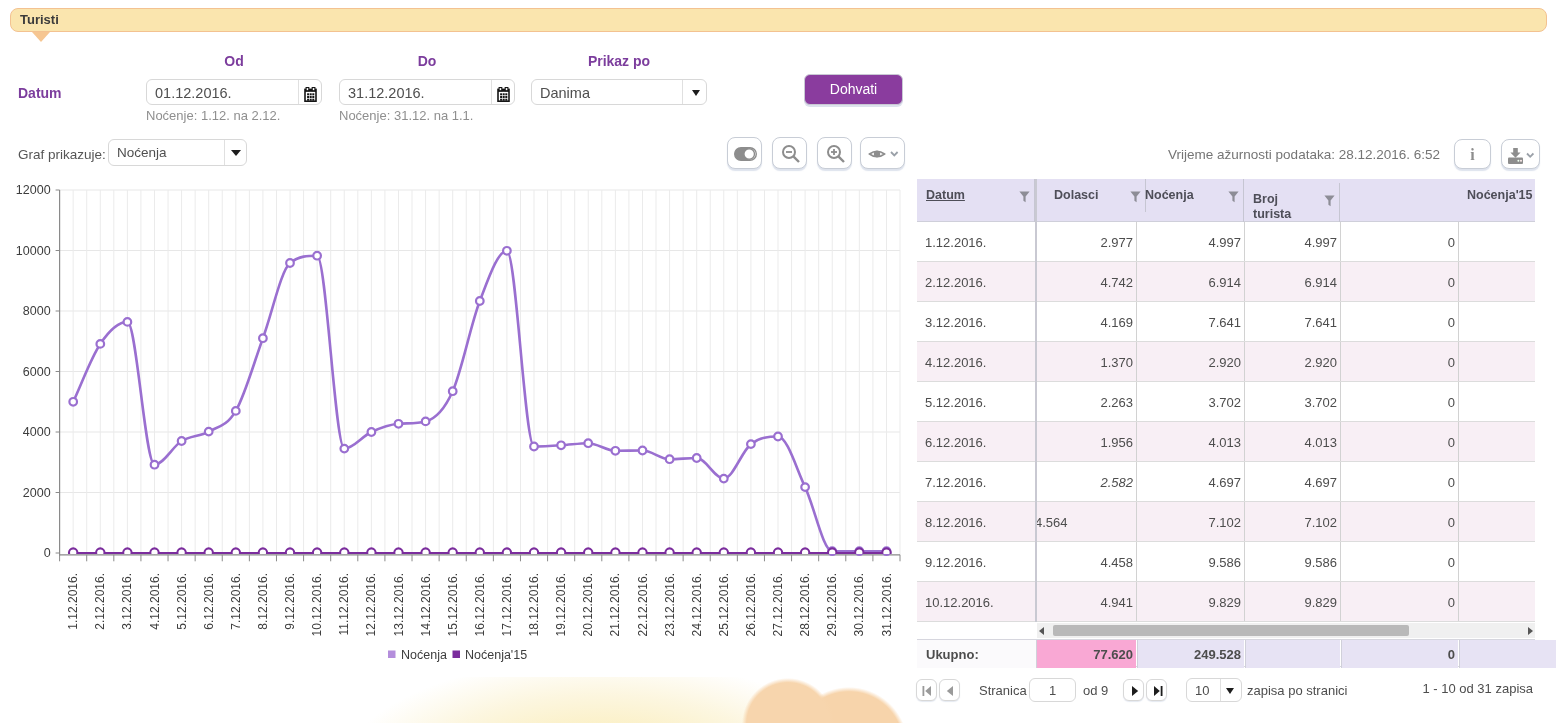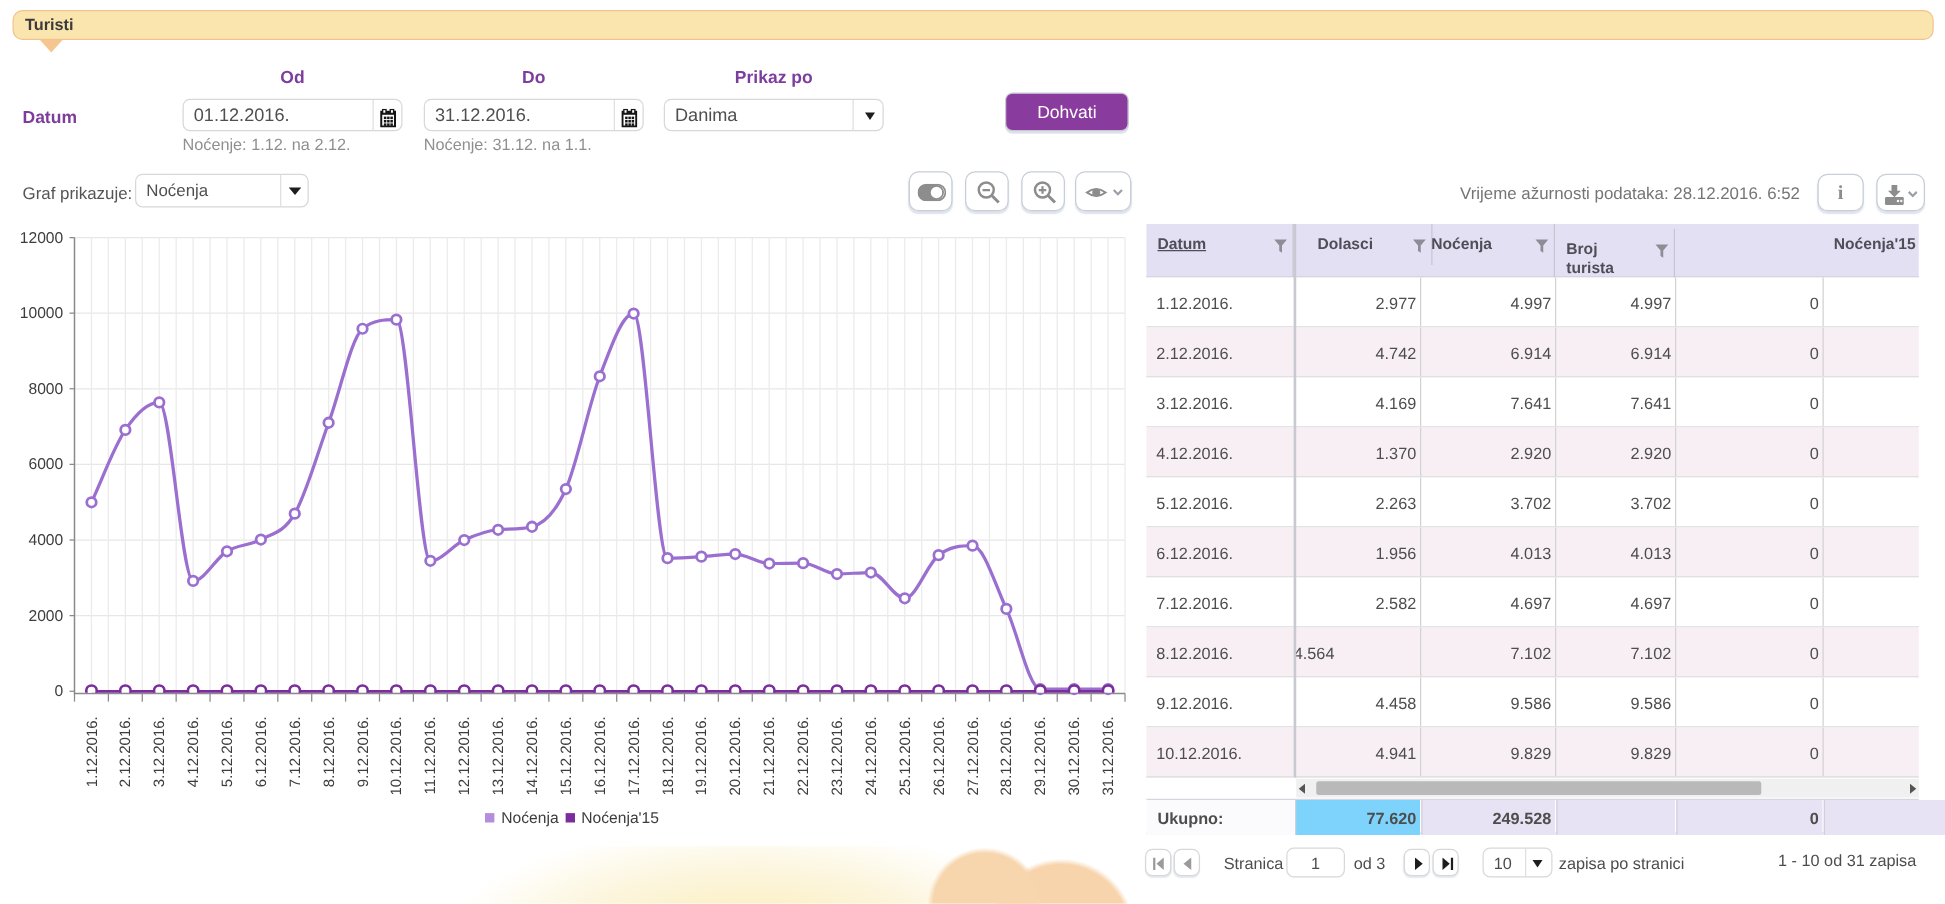--- a/index.html
+++ b/index.html
@@ -465,21 +465,21 @@
 <div style="position:absolute;left:423px;top:13px;width:115px;text-align:right;">0</div>
 <div style="position:absolute;left:118px;top:0;bottom:0;width:1px;background:#d2d2d2;"></div>
 <div style="position:absolute;left:219px;top:0;bottom:0;width:1px;background:#d2d2d2;"></div>
 <div style="position:absolute;left:327px;top:0;bottom:0;width:1px;background:#d2d2d2;"></div>
 <div style="position:absolute;left:423px;top:0;bottom:0;width:1px;background:#d2d2d2;"></div>
 <div style="position:absolute;left:541px;top:0;bottom:0;width:1px;background:#d2d2d2;"></div>
 
 </div>
 <div class="abs frow" style="left:0; top:283px; width:618px; height:40px; background:#ffffff; border-bottom:1px solid #dcdcdc;">
 <div style="position:absolute;left:8px;top:13px;">7.12.2016.</div>
-<div style="position:absolute;left:118px;top:13px;width:98px;text-align:right;">2.582</div>
+<div style="position:absolute;left:118px;top:13px;width:98px;text-align:right;font-style:italic;">2.582</div>
 <div style="position:absolute;left:219px;top:13px;width:105px;text-align:right;">4.697</div>
 <div style="position:absolute;left:327px;top:13px;width:93px;text-align:right;">4.697</div>
 <div style="position:absolute;left:423px;top:13px;width:115px;text-align:right;">0</div>
 <div style="position:absolute;left:118px;top:0;bottom:0;width:1px;background:#d2d2d2;"></div>
 <div style="position:absolute;left:219px;top:0;bottom:0;width:1px;background:#d2d2d2;"></div>
 <div style="position:absolute;left:327px;top:0;bottom:0;width:1px;background:#d2d2d2;"></div>
 <div style="position:absolute;left:423px;top:0;bottom:0;width:1px;background:#d2d2d2;"></div>
 <div style="position:absolute;left:541px;top:0;bottom:0;width:1px;background:#d2d2d2;"></div>
 
 </div>
@@ -525,21 +525,21 @@
 <div class="abs" style="left:118px; top:0; width:2px; height:443px; background:#c9c9d2;"></div>
 <div class="abs" style="left:120px; top:444px; width:498px; height:15px; background:#f0f0f0;">
 <div style="position:absolute;left:2px;top:3.5px;width:0;height:0;border-top:4px solid transparent;border-bottom:4px solid transparent;border-right:5px solid #555;"></div>
 <div style="position:absolute;right:2px;top:3.5px;width:0;height:0;border-top:4px solid transparent;border-bottom:4px solid transparent;border-left:5px solid #555;"></div>
 <div style="position:absolute;left:16px;top:2px;width:356px;height:11px;background:#b9b9b9;border-radius:2px;"></div>
 </div>
 <div class="abs frow" style="left:0; top:460px; width:618px; height:28px; font-weight:bold; border-top:1px solid #d6d6de; border-bottom:1px solid #d6d6de;">
 <div style="position:absolute;left:0;top:0;width:119px;height:28px;background:#fbfafc;">
         <span style="position:absolute;left:9px;top:7px;">Ukupno:</span>
       </div>
-<div style="position:absolute;left:119px;top:0;width:100px;height:28px;background:#7dd3fc;border-left:1px solid #d0d0da;">
+<div style="position:absolute;left:119px;top:0;width:100px;height:28px;background:#f9a8d4;border-left:1px solid #d0d0da;">
         <span style="position:absolute;right:3px;top:7px;">77.620</span>
       </div>
 <div style="position:absolute;left:220px;top:0;width:107px;height:28px;background:#e7e3f4;border-left:1px solid #d0d0da;">
         <span style="position:absolute;right:3px;top:7px;">249.528</span>
       </div>
 <div style="position:absolute;left:328px;top:0;width:95px;height:28px;background:#e7e3f4;border-left:1px solid #d0d0da;">
         <span style="position:absolute;right:3px;top:7px;"></span>
       </div>
 <div style="position:absolute;left:424px;top:0;width:117px;height:28px;background:#e7e3f4;border-left:1px solid #d0d0da;">
         <span style="position:absolute;right:3px;top:7px;">0</span>
@@ -556,21 +556,21 @@
         <path d="M9 0 L9 10 L3.2 5 Z" fill="#9a9a9a"></path>
       </svg>
     </div>
 <div style="position:absolute;left:23px;top:1px;width:21px;height:22px;background:#fff;border:1px solid #d8d8d8;border-radius:6px;box-shadow:0 1px 1px rgba(190,200,220,.4);">
       <svg width="8" height="10" viewBox="0 0 8 10" style="position:absolute;left:6px;top:6px;">
         <path d="M7 0 L7 10 L0.8 5 Z" fill="#9a9a9a"></path>
       </svg>
     </div>
 <div style="position:absolute;left:63px;top:5px;">Stranica</div>
 <div style="position:absolute;left:113px;top:0;width:47px;height:24px;background:#fff;border:1px solid #d8d8d8;border-radius:6px;text-align:center;line-height:24px;">1</div>
-<div style="position:absolute;left:167px;top:5px;">od 3</div>
+<div style="position:absolute;left:167px;top:5px;">od 9</div>
 <div style="position:absolute;left:207px;top:1px;width:21px;height:22px;background:#fff;border:1px solid #d8d8d8;border-radius:6px;box-shadow:0 1px 1px rgba(190,200,220,.4);">
       <svg width="8" height="10" viewBox="0 0 8 10" style="position:absolute;left:7px;top:6px;">
         <path d="M1 0 L1 10 L7.2 5 Z" fill="#1d1d1d"></path>
       </svg>
     </div>
 <div style="position:absolute;left:230px;top:1px;width:21px;height:22px;background:#fff;border:1px solid #d8d8d8;border-radius:6px;box-shadow:0 1px 1px rgba(190,200,220,.4);">
       <svg width="10" height="10" viewBox="0 0 10 10" style="position:absolute;left:6px;top:6px;">
         <path d="M1 0 L1 10 L6.8 5 Z" fill="#1d1d1d"></path>
         <rect x="7.7" y="0" width="1.8" height="10" fill="#1d1d1d"></rect>
       </svg>

